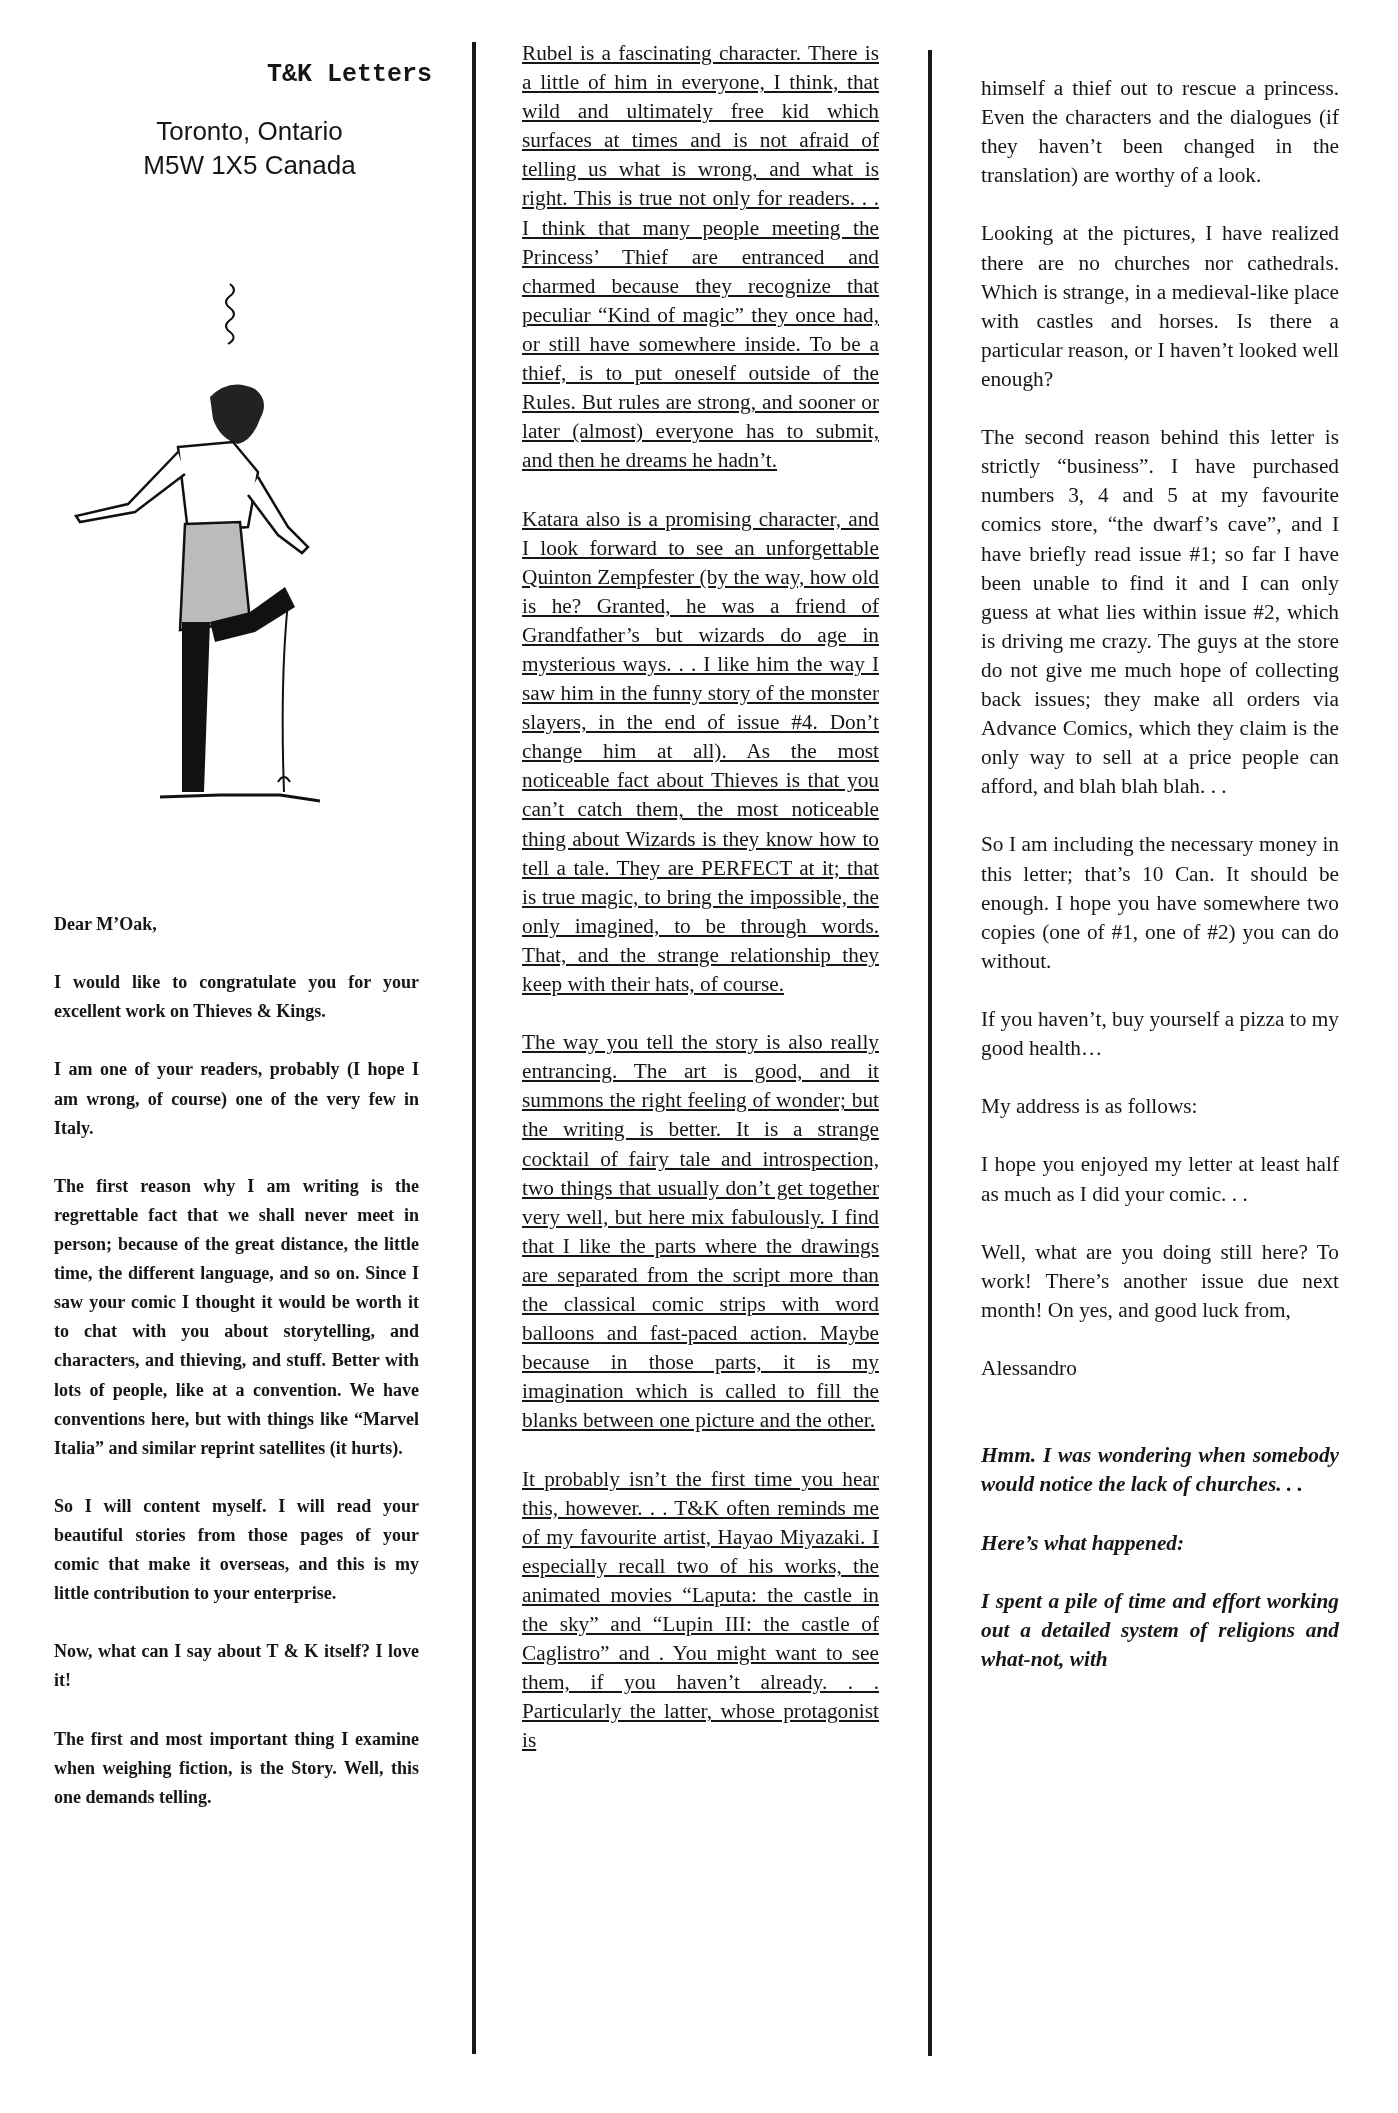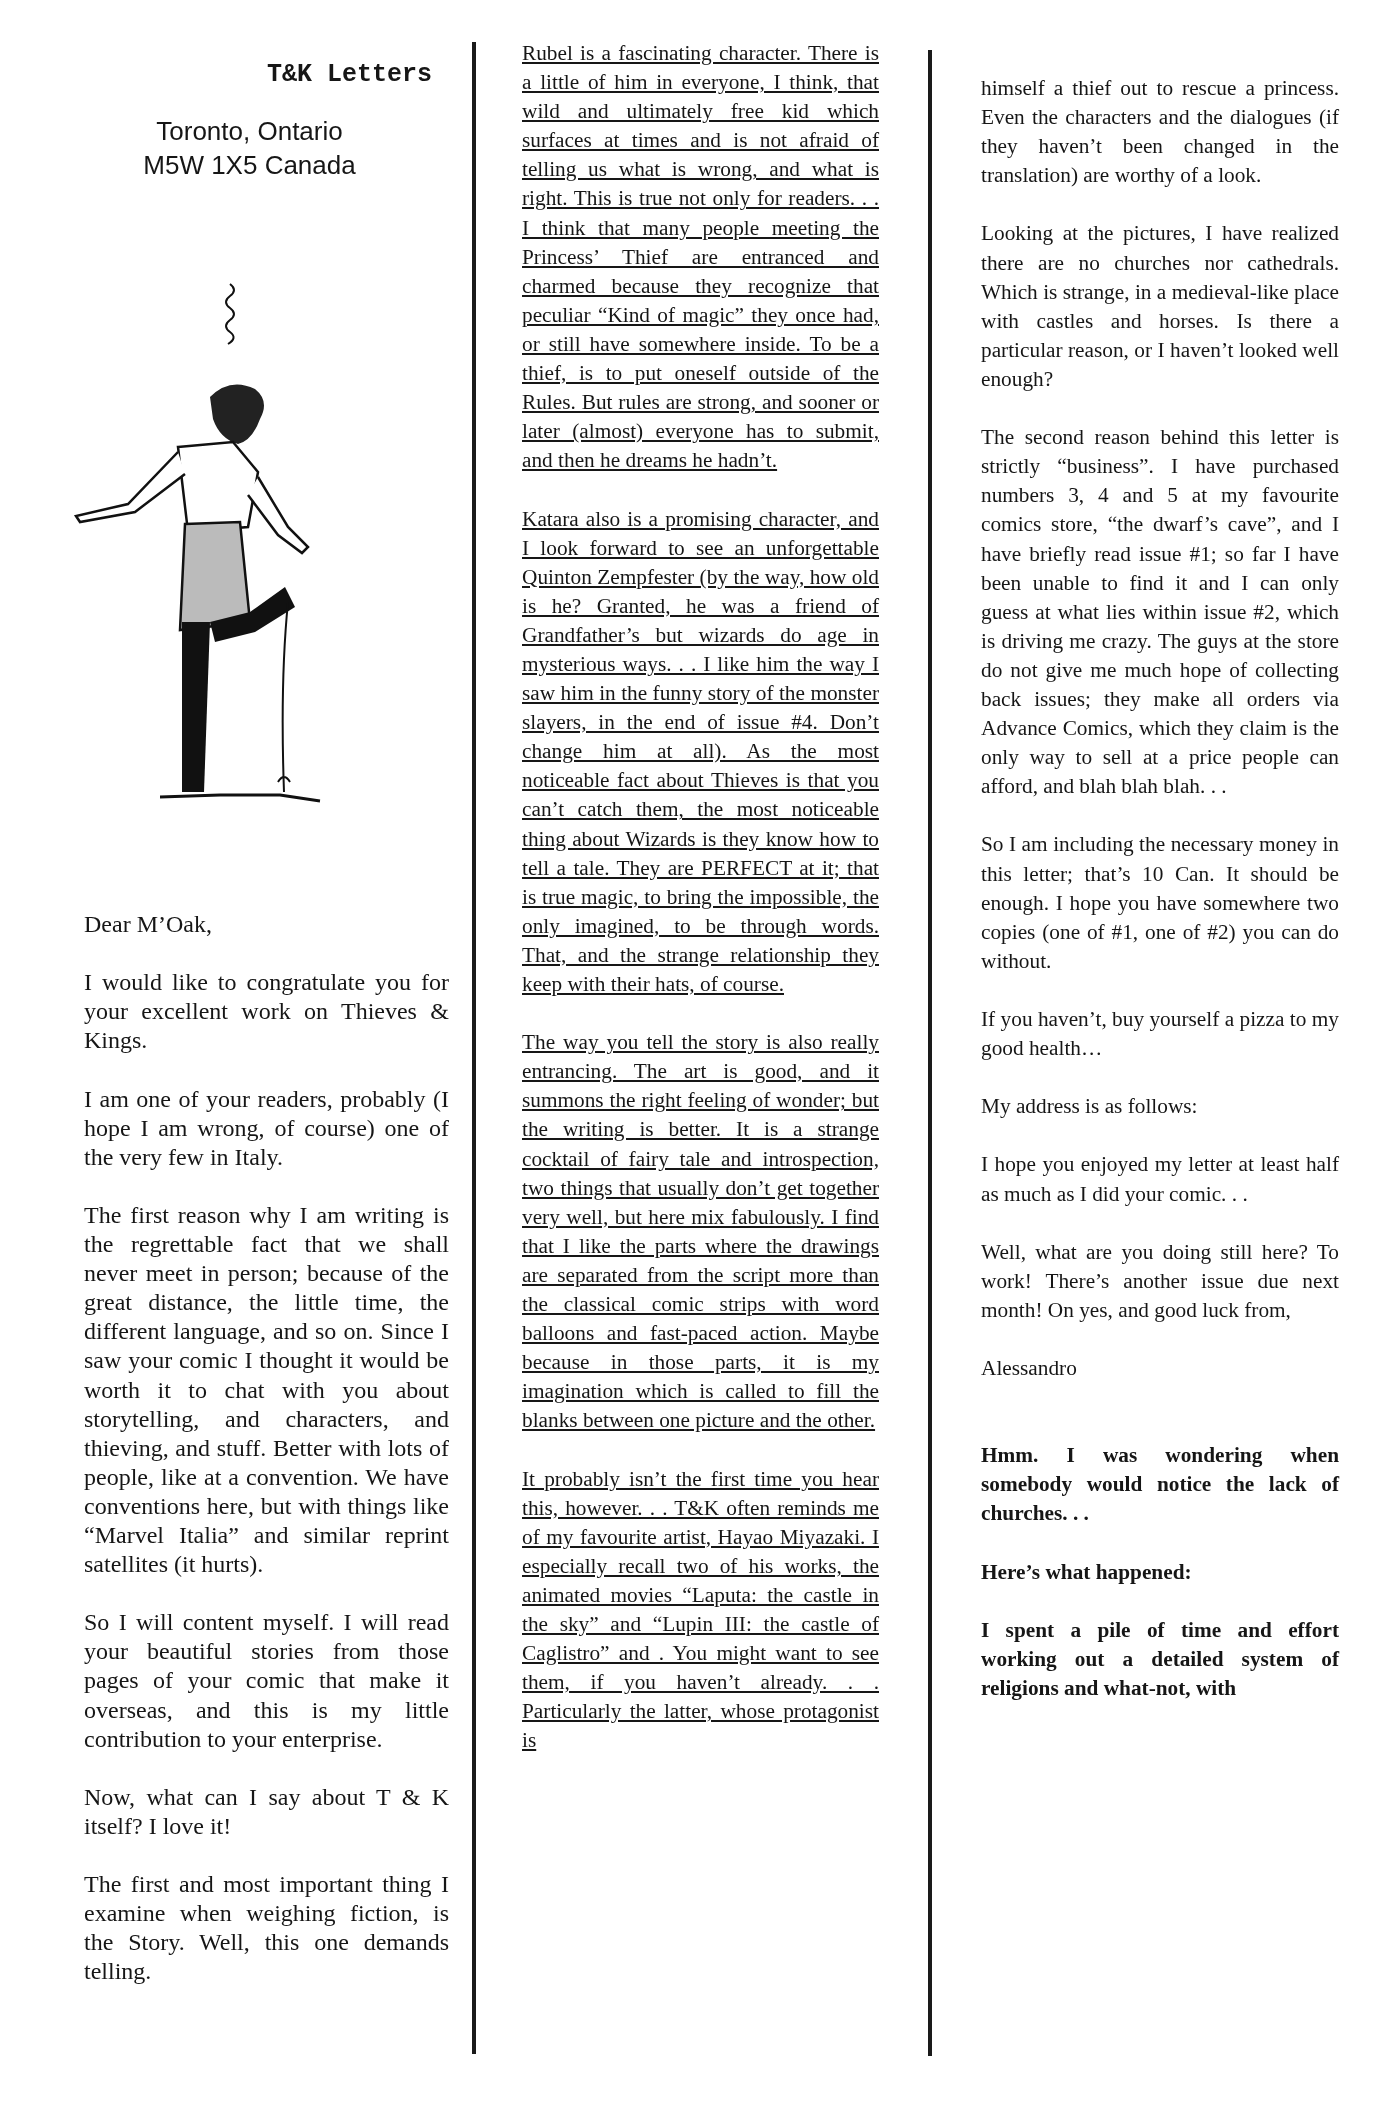--- a/index.html
+++ b/index.html
@@ -10,24 +10,24 @@
   .col2 { left: 522px; width: 357px; top: 39px; text-decoration: underline; }
   .col3 { left: 981px; width: 358px; top: 39px; margin-top: 35px; }
   .divider { position: absolute; width: 4px; background: #1a1a1a; }
   .d1 { left: 472px; top: 42px; height: 2012px; }
   .d2 { left: 928px; top: 50px; height: 2006px; }
   .title { position: absolute; left: 67px; width: 365px; top: 60px; text-align: right;
            font-family: Liberation Mono, monospace; font-weight: bold; font-size: 25px; }
   .addr { position: absolute; left: 67px; width: 365px; top: 114px; text-align: center;
           font-family: "Liberation Sans", sans-serif; font-size: 26px; line-height: 34px; }
   .illus { position: absolute; left: 60px; top: 262px; width: 320px; height: 560px; }
-  .letter1 { position: absolute; left: 84px; top: 910px; width: 365px; font-size: 24px;
-             line-height: 29.1px; text-align: justify; }
+  .letter1 { position: absolute; left: 54px; top: 910px; width: 365px; font-size: 18px;
+             line-height: 29.1px; text-align: justify; font-weight: bold; }
   .letter1 p { margin: 0 0 29.1px 0; }
-  .it { font-weight: bold; }
+  .it { font-style: italic; font-weight: bold; }
   .address-block p { margin: 0; }
 </style>
 </head>
 <body>
 
 <div class="title">T&amp;K Letters</div>
 <div class="addr">
   <div>Toronto, Ontario</div>
   <div>M5W 1X5  Canada</div>
 </div>

